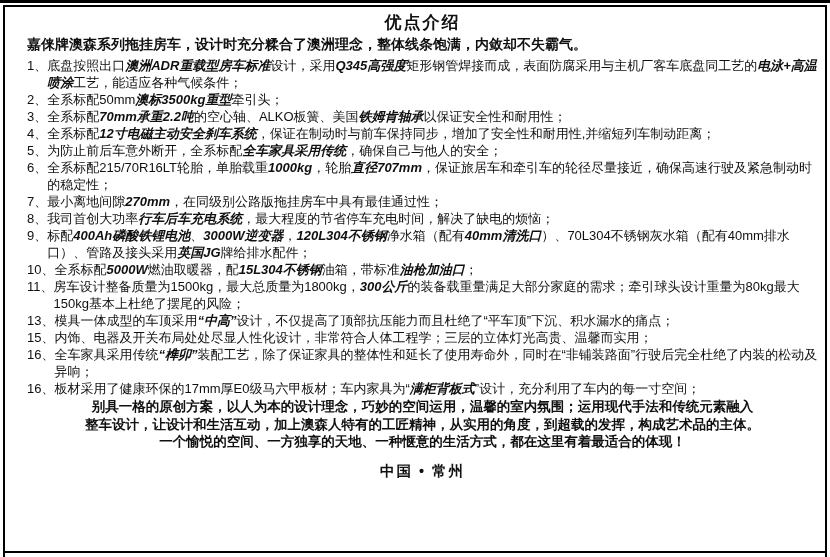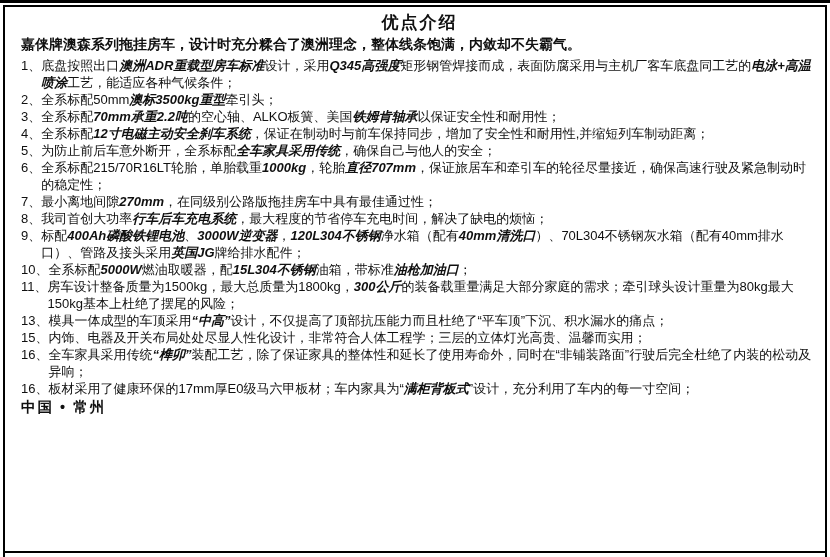--- a/index.html
+++ b/index.html
@@ -3,33 +3,33 @@
 <meta charset="utf-8">
 <style>
   html,body{margin:0;padding:0;background:#e8e8e8;}
   .page{
     position:relative;width:830px;height:557px;background:#ffffff;overflow:hidden;
     font-family:"Liberation Sans",sans-serif;color:#101010;margin:0 auto;
   }
   .top-line{position:absolute;top:0;left:0;width:100%;height:3px;background:#000;}
   .doc-box{
     position:absolute;top:5px;left:3px;width:824px;bottom:0;box-sizing:border-box;
-    border:2.5px solid #000;border-bottom:none;padding:2px 7px 0 16px;
+    border:2.5px solid #000;border-bottom:none;padding:2px 7px 0 22px;
   }
   .title{text-align:center;font-size:17px;font-weight:bold;letter-spacing:2px;margin:2px 0 2px 0;}
   .subtitle{text-align:left;font-size:14px;font-weight:bold;margin:0 0 3px 0;}
   .list{width:100%;}
   .item{display:flex;font-size:13px;line-height:17px;}
   .num{flex:0 0 auto;white-space:nowrap;}
   .content{flex:1 1 auto;}
   .hl{font-weight:bold;font-style:italic;}
   .closing{font-size:13.5px;font-weight:bold;line-height:17.5px;text-align:center;margin-top:1px;}
   .closing .cl-line{text-align:center;}
   .footer-brand{text-align:center;font-size:14.5px;font-weight:bold;letter-spacing:2px;margin-top:5px;}
-  .footer-loc{text-align:left;font-size:14.5px;font-weight:bold;letter-spacing:2px;margin-top:1px;}
+  .footer-loc{text-align:center;font-size:14.5px;font-weight:bold;letter-spacing:2px;margin-top:11px;}
   .bottom-rule{position:absolute;left:5px;right:5px;bottom:4px;height:2px;background:#000;}
 </style>
 </head>
 <body>
 
 <div class="page">
   <div class="top-line"></div>
   <div class="doc-box">
     <div class="title">优点介绍</div>
     <div class="subtitle">嘉俫牌澳森系列拖挂房车，设计时充分糅合了澳洲理念，整体线条饱满，内敛却不失霸气。</div>
@@ -88,16 +88,21 @@
         </div>
         <div class="item">
           <span class="num">16、</span>
           <span class="content"><span>全车家具采用传统</span><span class="hl">“榫卯”</span><span>装配工艺，除了保证家具的整体性和延长了使用寿命外，同时在“非铺装路面”行驶后完全杜绝了内装的松动及异响；</span></span>
         </div>
         <div class="item">
           <span class="num">16、</span>
           <span class="content"><span>板材采用了健康环保的17mm厚E0级马六甲板材；车内家具为“</span><span class="hl">满柜背板式</span><span>”设计，充分利用了车内的每一寸空间；</span></span>
         </div>
       </div>
+    <div class="closing" id="closing">
+        <div class="cl-line">别具一格的原创方案，以人为本的设计理念，巧妙的空间运用，温馨的室内氛围；运用现代手法和传统元素融入</div>
+        <div class="cl-line">整车设计，让设计和生活互动，加上澳森人特有的工匠精神，从实用的角度，到超载的发挥，构成艺术品的主体。</div>
+        <div class="cl-line">一个愉悦的空间、一方独享的天地、一种惬意的生活方式，都在这里有着最适合的体现！</div>
+      </div>
     <div class="footer-loc">中国 • 常州</div>
   </div>
   <div class="bottom-rule"></div>
 </div>
 
 </body></html>

